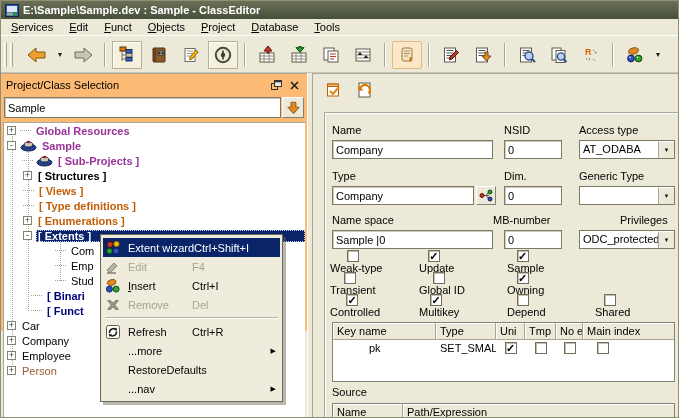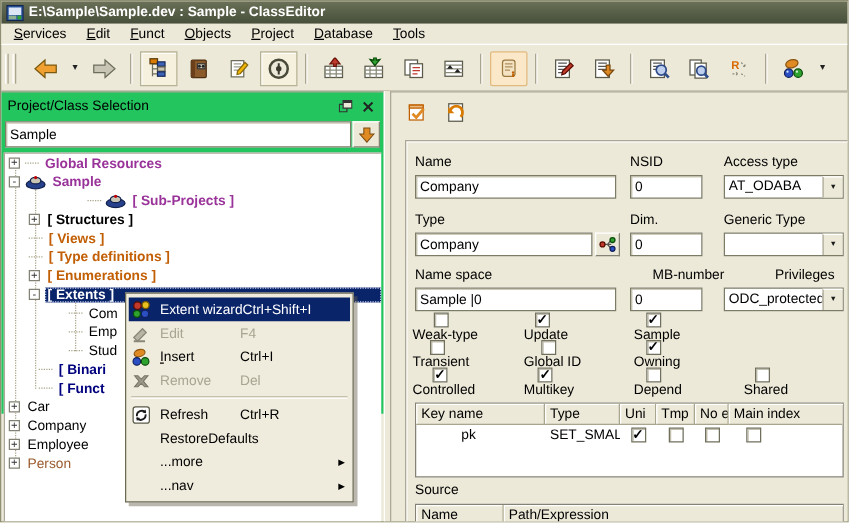--- a/index.html
+++ b/index.html
@@ -23,21 +23,21 @@
   .toolbar{position:absolute;left:0;top:36px;width:100%;height:36px;display:flex;align-items:center;
     border-bottom:1px solid #C9C5B0;}
   .grip{width:3px;height:24px;border-left:1px solid #fff;border-right:1px solid #A9A58E;margin-left:3px;}
   .tb-sep{width:2px;height:24px;border-left:1px solid #A9A58E;border-right:1px solid #fff;margin:0 5px;}
   .tb-btn{width:30px;height:28px;display:flex;align-items:center;justify-content:center;margin:0 1px;}
   .tb-btn.pressed{background:#F6F1DE;border:1px solid #B5B193;box-shadow:inset 1px 1px 0 #fff;}
   .tb-btn.lit{background:#FAE8C8;border:1px solid #E2B97E;border-radius:2px;}
   .tb-btn-sm{width:14px;height:28px;display:flex;align-items:center;justify-content:center;font-size:7px;color:#222;}
 
   
-  .left-panel{position:absolute;left:0;top:72px;width:306px;height:258px;background:#22c55e;border-top:1px solid #ACA899;}
+  .left-panel{position:absolute;left:0;top:72px;width:306px;height:258px;background:#fdba74;border-top:1px solid #ACA899;}
   .panel-header{position:absolute;left:0;top:0;width:100%;height:22px;display:flex;align-items:center;padding:0 5px;}
   .panel-title{flex:1;}
   .ph-btn{width:16px;height:15px;display:flex;align-items:center;justify-content:center;margin-left:2px;}
   .filter-row{position:absolute;left:3px;top:23px;width:300px;height:21px;display:flex;}
   .filter-input{flex:1;height:21px;border:1px solid #7B7B66;box-shadow:inset 1px 1px 0 #cfcbb8;background:#fff;
     font-family:"Liberation Sans",sans-serif;font-size:11px;padding:1px 3px;}
   .filter-btn{width:22px;height:21px;margin-left:1px;background:#ECE9D8;border:1px solid #fff;
     border-right-color:#848274;border-bottom-color:#848274;display:flex;align-items:center;justify-content:center;}
   .tree-view{position:absolute;left:2px;top:48px;width:302px;height:296px;background:#fff;
     border-top:1px solid #ACA899;border-left:1px solid #ACA899;overflow:hidden;}
@@ -307,21 +307,21 @@
         <span class="expand-box">-</span>
         <span class="node-icon">
           <svg width="17" height="13" viewBox="0 0 17 13">
               <ellipse cx="8.5" cy="8.5" rx="7.5" ry="3.5" fill="#27408B" stroke="#10204a"></ellipse>
               <ellipse cx="8.5" cy="5.5" rx="4.2" ry="2.6" fill="#C9C5B5" stroke="#10204a"></ellipse>
               <circle cx="8.5" cy="3" r="1.3" fill="#C00000"></circle>
             </svg>
         </span>
         <span class="tree-label t-purple">Sample</span>
       </div>
-      <div class="tree-row" style="padding-left:18px;margin-left:48px;">
+      <div class="tree-row" style="padding-left:18px;">
         <span class="stub"></span>
         <span class="node-icon">
           <svg width="17" height="13" viewBox="0 0 17 13">
               <ellipse cx="8.5" cy="8.5" rx="7.5" ry="3.5" fill="#27408B" stroke="#10204a"></ellipse>
               <ellipse cx="8.5" cy="5.5" rx="4.2" ry="2.6" fill="#C9C5B5" stroke="#10204a"></ellipse>
               <circle cx="8.5" cy="3" r="1.3" fill="#C00000"></circle>
             </svg>
         </span>
         <span class="tree-label t-purple">[ Sub-Projects ]</span>
       </div>
@@ -426,21 +426,21 @@
           <circle cx="11" cy="10" r="2" fill="#2B4FC2" stroke="#101f5a"></circle>
         </svg>
     </span>
     <input class="f-input" style="left: 191px; top: 112px; width: 58px;" type="text" value="0">
     <span class="combo" style="left:266px;top:112px;width:96px;">
       <span class="combo-text"></span>
       <span class="combo-btn">▼</span>
     </span>
 
     <span class="f-label" style="left:19px;top:140px;">Name space</span>
-    <span class="f-label" style="left:209px;top:140px;">MB-number</span>
+    <span class="f-label" style="left:180px;top:140px;">MB-number</span>
     <span class="f-label" style="left:266px;top:140px;margin-left:41px;">Privileges</span>
     <input class="f-input" style="left: 19px; top: 156px; width: 161px;" type="text" value="Sample |0">
     <input class="f-input" style="left: 191px; top: 156px; width: 58px;" type="text" value="0">
     <span class="combo" style="left:266px;top:156px;width:96px;">
       <span class="combo-text">ODC_protected</span>
       <span class="combo-btn">▼</span>
     </span>
 
     <div class="cbx" style="left:17px;top:176px;">
         <span class="cb"></span>
@@ -588,29 +588,29 @@
             <path d="M11.5 7.5 a4 4 0 0 1 -7 3" stroke="#1a1a1a" stroke-width="1.5" fill="none"></path>
             <path d="M4.5 12.8 l-0.4-3 3 0.6 Z" fill="#1a1a1a"></path>
           </svg>
       </span>
       <span class="mi-label">Refresh</span>
       <span class="mi-shortcut">Ctrl+R</span>
       <span class="mi-sub"></span>
     </div>
     <div class="menu-row">
       <span class="mi-icon"></span>
+      <span class="mi-label">...more</span>
+      <span class="mi-shortcut"></span>
+      <span class="mi-sub">▶</span>
+    </div>
+    <div class="menu-row">
+      <span class="mi-icon"></span>
       <span class="mi-label">RestoreDefaults</span>
       <span class="mi-shortcut"></span>
       <span class="mi-sub"></span>
-    </div>
-    <div class="menu-row">
-      <span class="mi-icon"></span>
-      <span class="mi-label">...more</span>
-      <span class="mi-shortcut"></span>
-      <span class="mi-sub">▶</span>
     </div>
     <div class="menu-row">
       <span class="mi-icon"></span>
       <span class="mi-label">...nav</span>
       <span class="mi-shortcut"></span>
       <span class="mi-sub">▶</span>
     </div>
   </div>
 
 </div>

